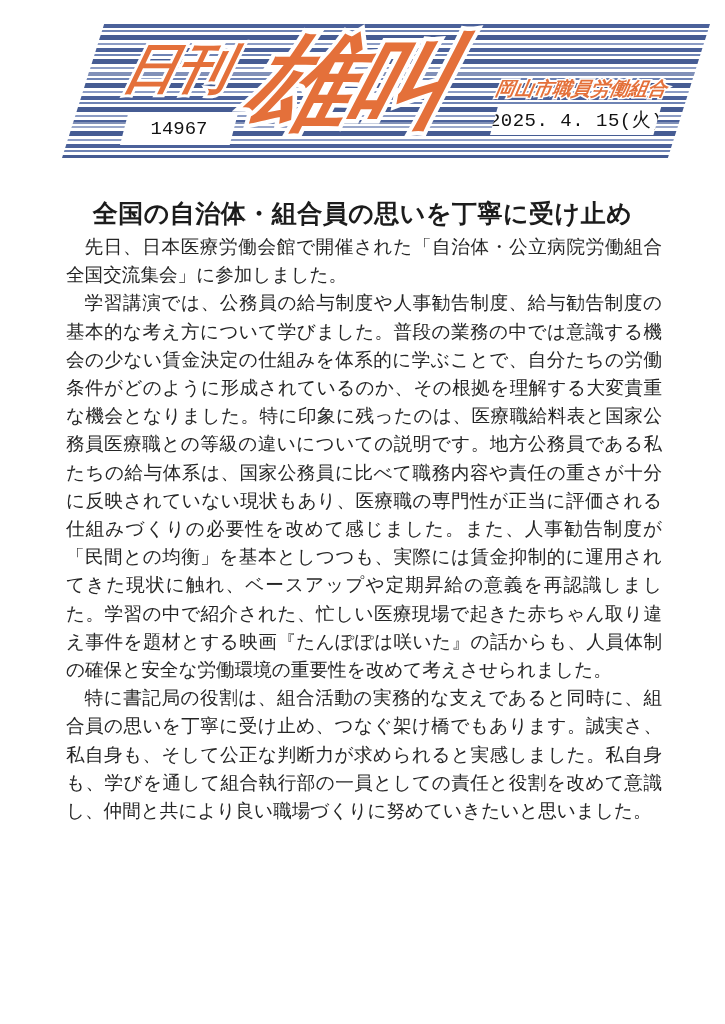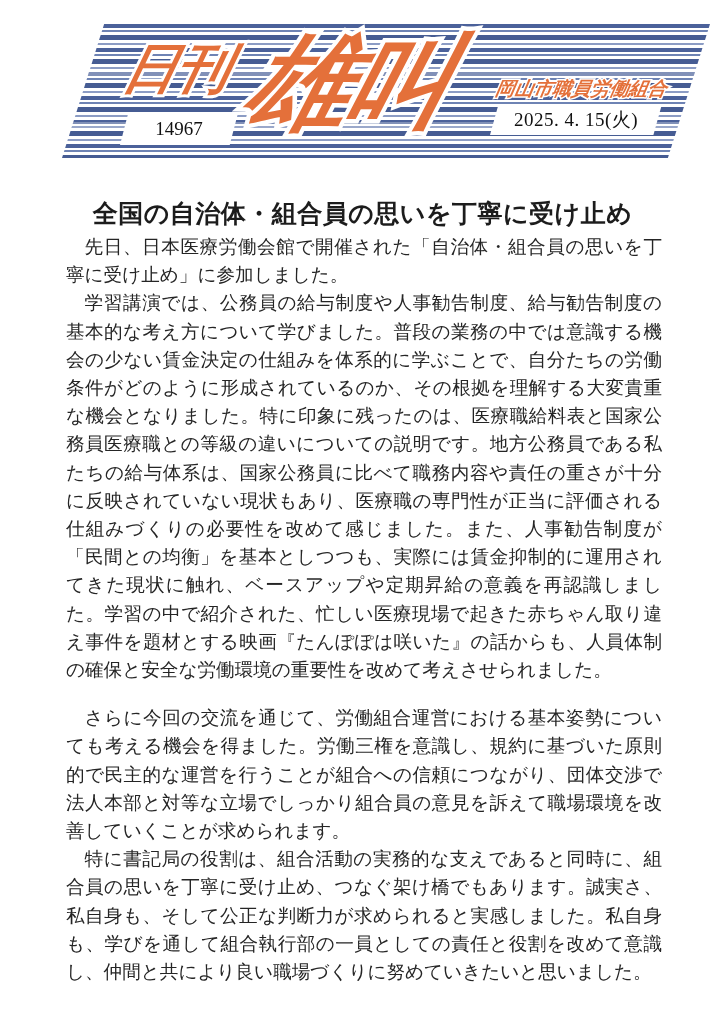--- a/index.html
+++ b/index.html
@@ -127,21 +127,21 @@
   }
 
   
   .mh-box {
     position: absolute;
     z-index: 4;
     background: #ffffff;
     display: flex;
     align-items: center;
     justify-content: center;
-    font-family: Liberation Serif, serif;
+    font-family: Liberation Mono, monospace;
     color: #111111;
     white-space: nowrap;
   }
 
   .mh-issue {
     left: 120px;
     top: 113px;
     width: 118px;
     height: 32px;
     font-size: 19px;
@@ -215,20 +215,19 @@
     <div class="mh-union">岡山市職員労働組合</div>
 
     <div class="mh-box mh-issue">14967</div>
 
     <div class="mh-box mh-date">2025. 4. 15(火)</div>
   </div>
 
   <h1 class="headline">全国の自治体・組合員の思いを丁寧に受け止め</h1>
 
   <div class="article">
-    <p>先日、日本医療労働会館で開催された「自治体・組合員の思いを丁寧に受け止め」に参加しました。</p>
+    <p>先日、日本医療労働会館で開催された「自治体・公立病院労働組合全国交流集会」に参加しました。</p>
     <p>学習講演では、公務員の給与制度や人事勧告制度、給与勧告制度の基本的な考え方について学びました。普段の業務の中では意識する機会の少ない賃金決定の仕組みを体系的に学ぶことで、自分たちの労働条件がどのように形成されているのか、その根拠を理解する大変貴重な機会となりました。特に印象に残ったのは、医療職給料表と国家公務員医療職との等級の違いについての説明です。地方公務員である私たちの給与体系は、国家公務員に比べて職務内容や責任の重さが十分に反映されていない現状もあり、医療職の専門性が正当に評価される仕組みづくりの必要性を改めて感じました。また、人事勧告制度が「民間との均衡」を基本としつつも、実際には賃金抑制的に運用されてきた現状に触れ、ベースアップや定期昇給の意義を再認識しました。学習の中で紹介された、忙しい医療現場で起きた赤ちゃん取り違え事件を題材とする映画『たんぽぽは咲いた』の話からも、人員体制の確保と安全な労働環境の重要性を改めて考えさせられました。</p>
-    <p class="gap">さらに今回の交流を通じて、労働組合運営における基本姿勢についても考える機会を得ました。労働三権を意識し、規約に基づいた原則的で民主的な運営を行うことが組合への信頼につながり、団体交渉で法人本部と対等な立場でしっかり組合員の意見を訴えて職場環境を改善していくことが求められます。</p>
     <p>特に書記局の役割は、組合活動の実務的な支えであると同時に、組合員の思いを丁寧に受け止め、つなぐ架け橋でもあります。誠実さ、私自身も、そして公正な判断力が求められると実感しました。私自身も、学びを通して組合執行部の一員としての責任と役割を改めて意識し、仲間と共により良い職場づくりに努めていきたいと思いました。</p>
 
   </div>
 
 </div>
 
 </body></html>

